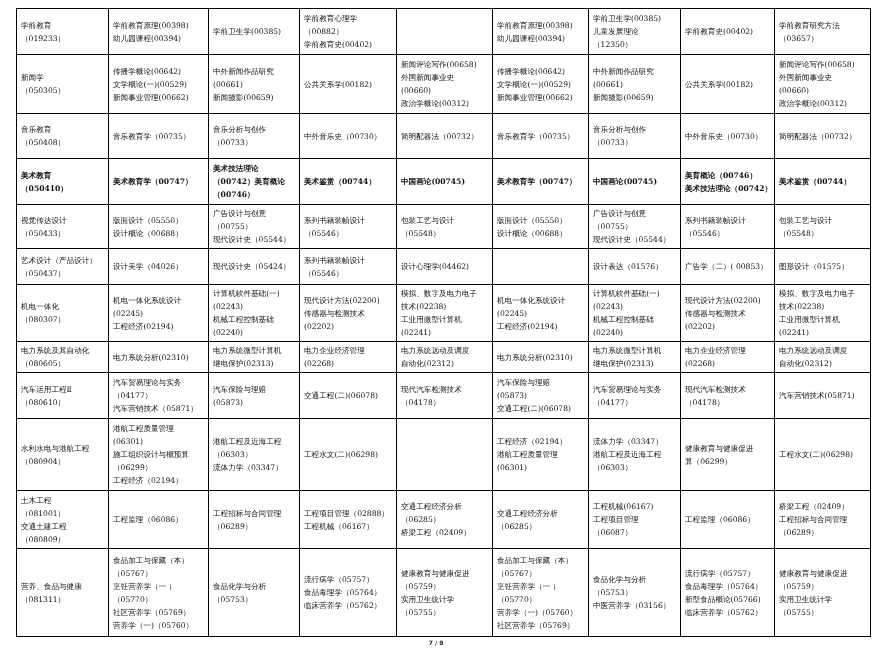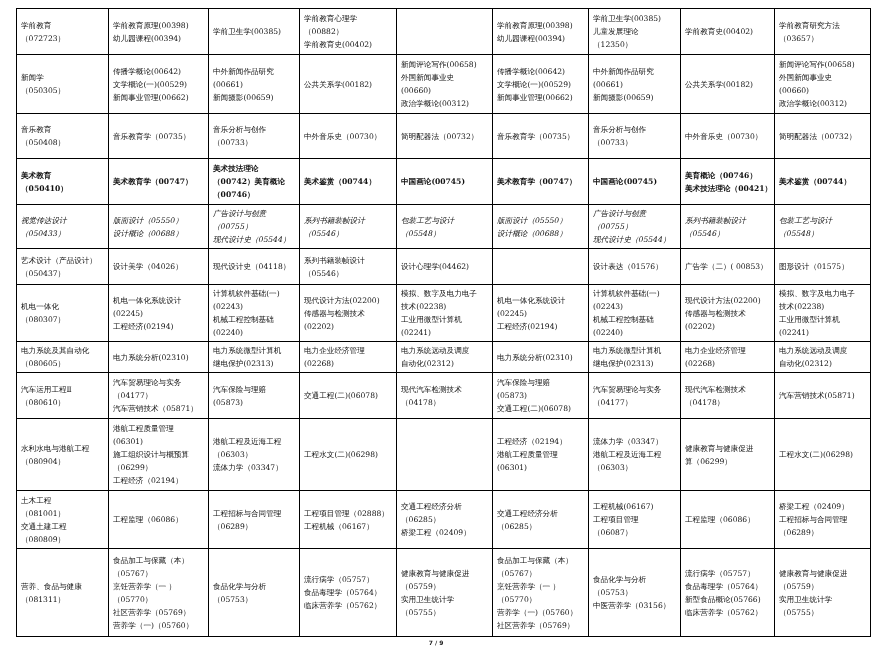--- a/index.html
+++ b/index.html
@@ -26,21 +26,21 @@
       <col style="width:96px">
         <col style="width:96px">
         <col style="width:92px">
         <col style="width:94px">
         <col style="width:96px">
     </colgroup>
     <tbody id="table-body">
         <tr style="height: 46px;">
           <td>
             <span class="line">学前教育</span>
-            <span class="line">（072723）</span>
+            <span class="line">（019233）</span>
           </td>
           <td>
             <span class="line">学前教育原理(00398)</span>
             <span class="line">幼儿园课程(00394)</span>
           </td>
           <td>
             <span class="line">学前卫生学(00385)</span>
           </td>
           <td>
             <span class="line">学前教育心理学</span>
@@ -161,27 +161,27 @@
             <span class="line">中国画论(00745)</span>
           </td>
           <td>
             <span class="line">美术教育学（00747）</span>
           </td>
           <td>
             <span class="line">中国画论(00745)</span>
           </td>
           <td>
             <span class="line">美育概论（00746）</span>
-            <span class="line">美术技法理论（00421）</span>
+            <span class="line">美术技法理论（00742）</span>
           </td>
           <td>
             <span class="line">美术鉴赏（00744）</span>
           </td>
         </tr>
-        <tr style="height: 33px; font-style: italic;">
+        <tr style="height: 33px;">
           <td>
             <span class="line">视觉传达设计</span>
             <span class="line">（050433）</span>
           </td>
           <td>
             <span class="line">版面设计（05550）</span>
             <span class="line">设计概论（00688）</span>
           </td>
           <td>
             <span class="line">广告设计与创意</span>
@@ -216,21 +216,21 @@
         </tr>
         <tr style="height: 36px; margin-left: 41px;">
           <td>
             <span class="line">艺术设计（产品设计）</span>
             <span class="line">（050437）</span>
           </td>
           <td>
             <span class="line">设计美学（04026）</span>
           </td>
           <td>
-            <span class="line">现代设计史（04118）</span>
+            <span class="line">现代设计史（05424）</span>
           </td>
           <td>
             <span class="line">系列书籍装帧设计</span>
             <span class="line">（05546）</span>
           </td>
           <td>
             <span class="line">设计心理学(04462)</span>
           </td>
           <td></td>
           <td>

